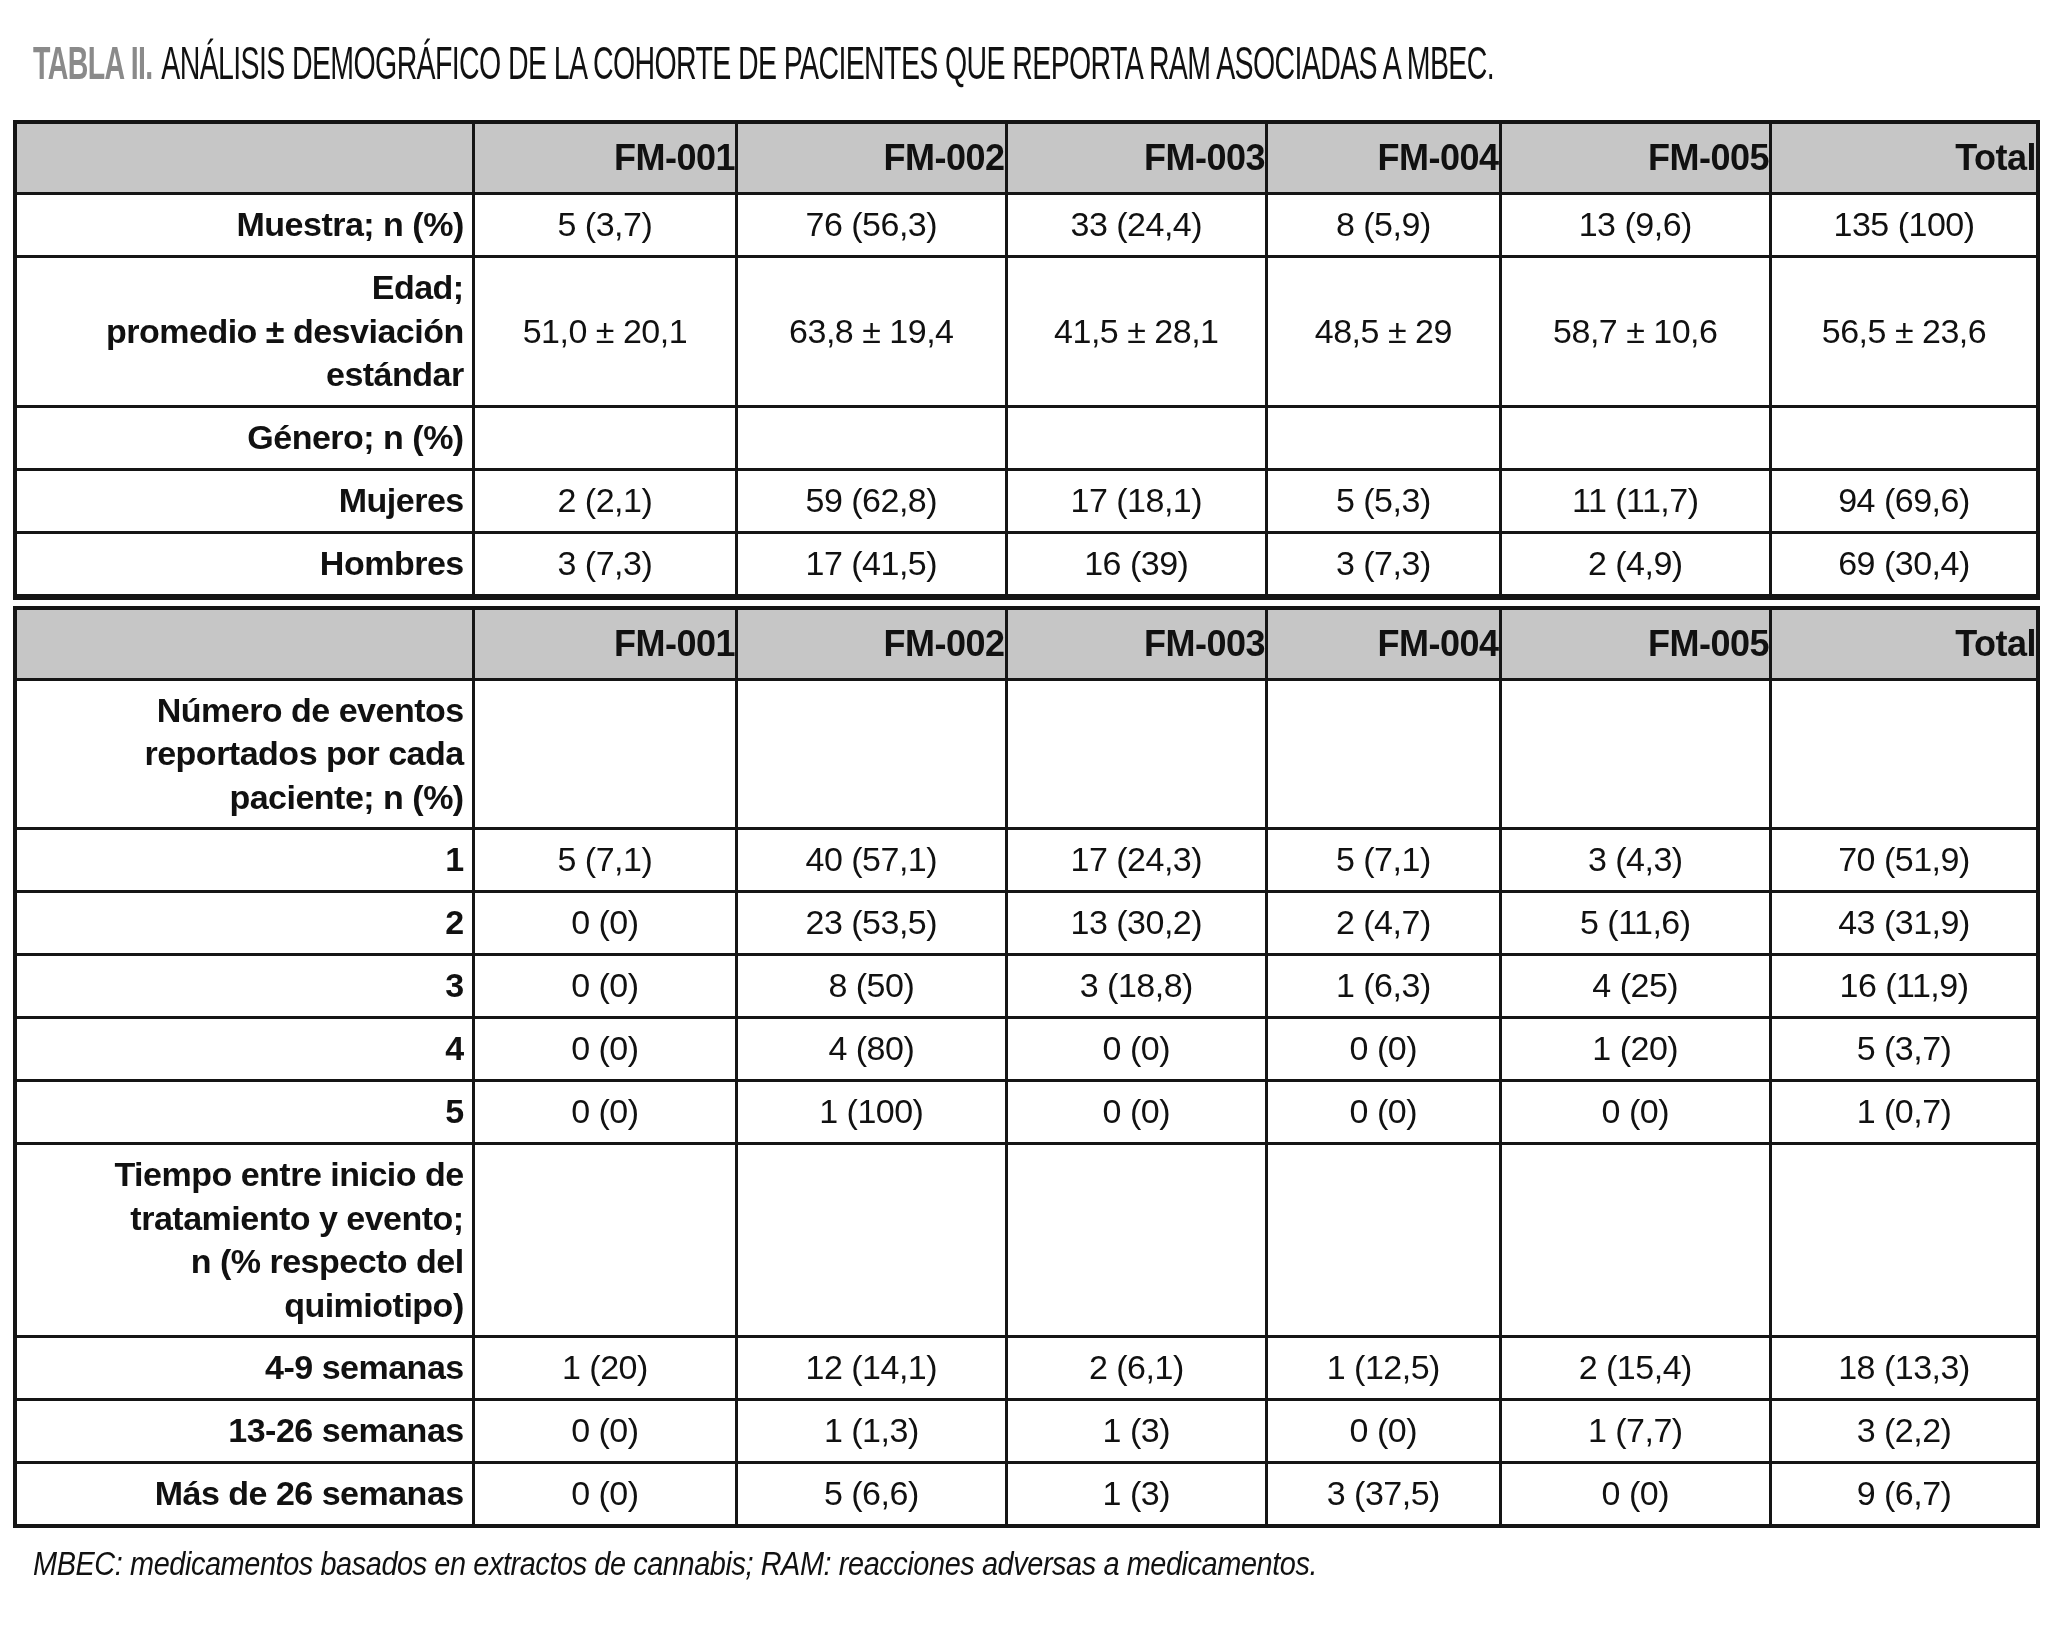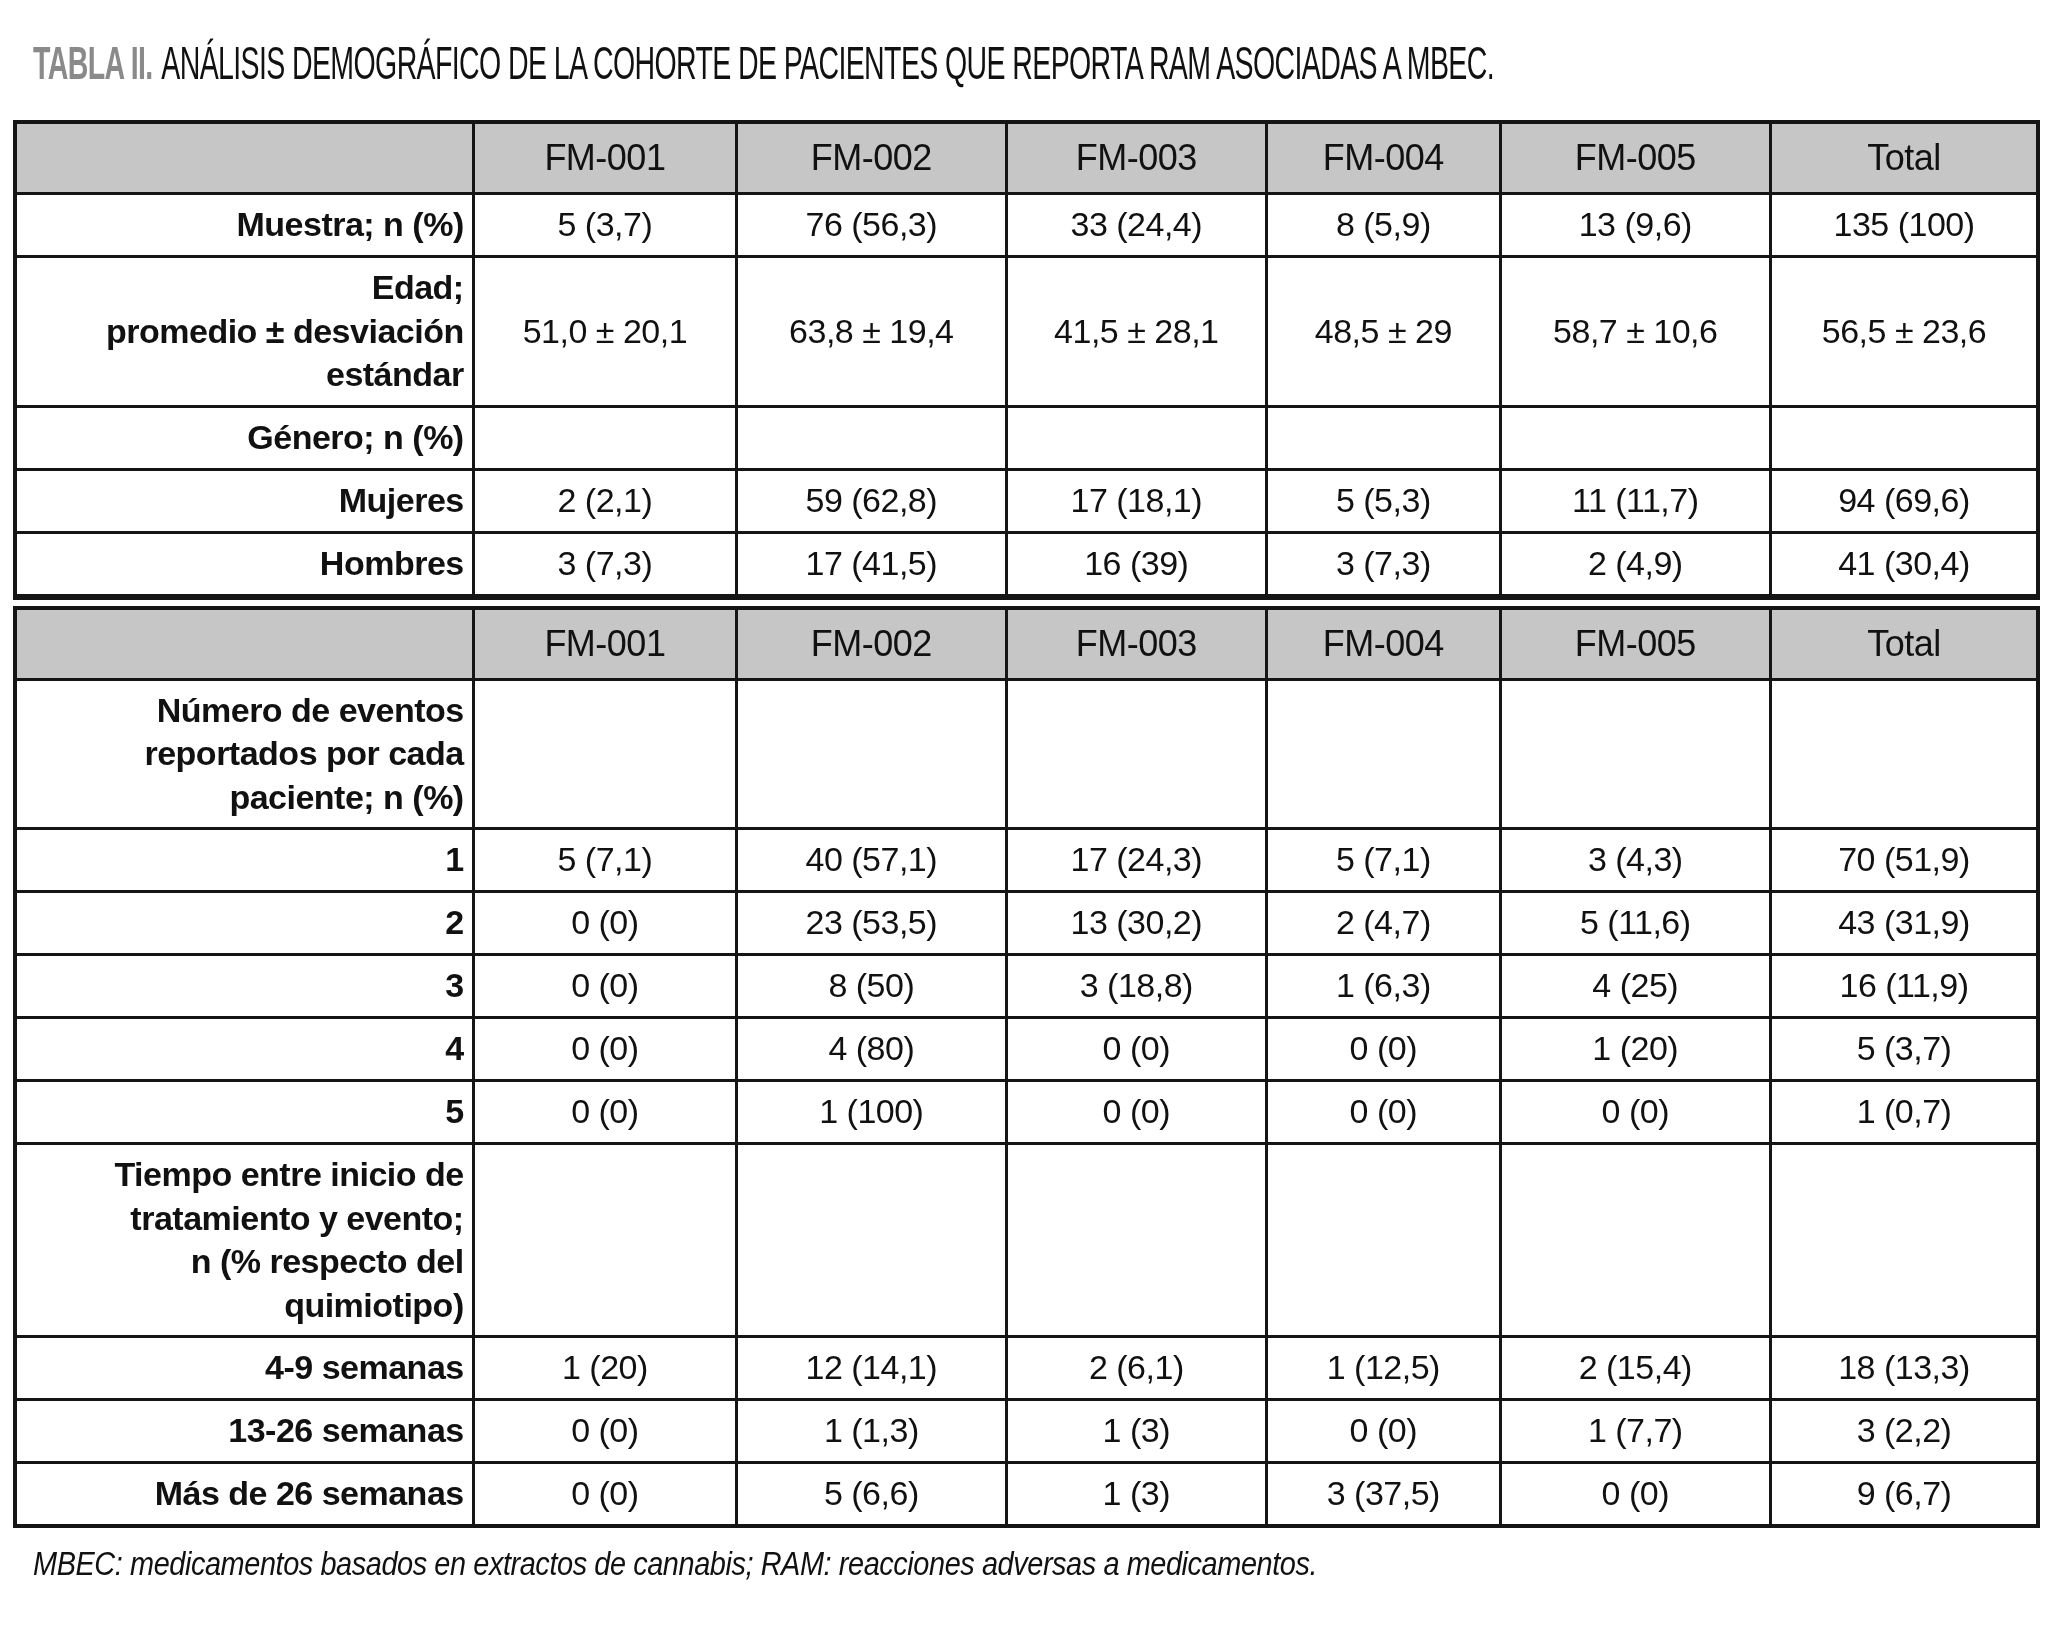--- a/index.html
+++ b/index.html
@@ -38,23 +38,23 @@
   table.t td, table.t th{
     border:3px solid var(--border);
     overflow:hidden;
   }
   table.t{border:4px solid var(--border);}
   table.t-upper{border-bottom-width:6px;}
   table.t-lower{margin-top:6px;border-top-width:4px;}
   table.t thead th{
     background:var(--header-bg);
     font-size:36px;
-    font-weight:normal;
+    font-weight:bold;
     height:68px;
-    text-align:center;
+    text-align:right;
     padding:0 0;
     letter-spacing:-0.5px;
   }
   table.t td{
     font-size:34px;
     text-align:center;
     padding:8px 8px;
     line-height:1.28;
     letter-spacing:-0.5px;
     height:44px;
@@ -145,21 +145,21 @@
           <td>11 (11,7)</td>
           <td>94 (69,6)</td>
         </tr>
         <tr>
           <td class="lbl indent">Hombres</td>
           <td>3 (7,3)</td>
           <td>17 (41,5)</td>
           <td>16 (39)</td>
           <td>3 (7,3)</td>
           <td>2 (4,9)</td>
-          <td>41 (30,4)</td>
+          <td>69 (30,4)</td>
         </tr>
       </tbody>
   </table>
 
   <table class="t t-lower">
     <colgroup>
       <col style="width:22.65%">
         <col style="width:13.02%">
         <col style="width:13.32%">
       <col style="width:12.88%">

